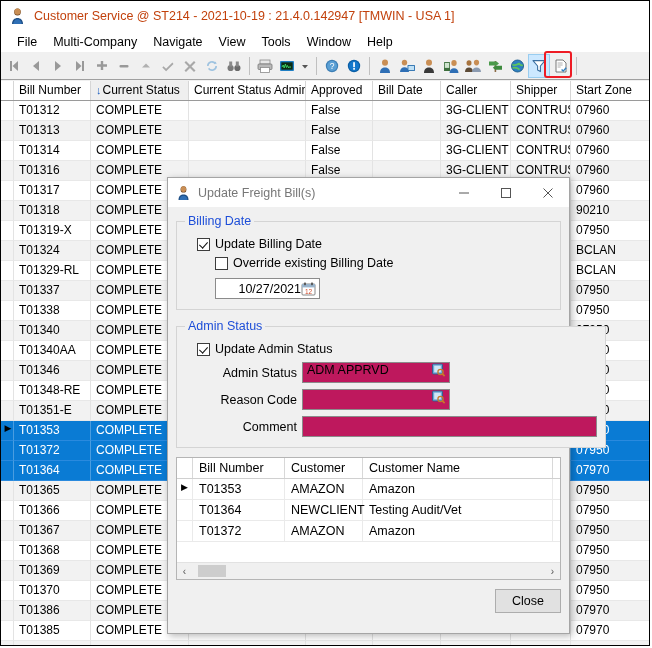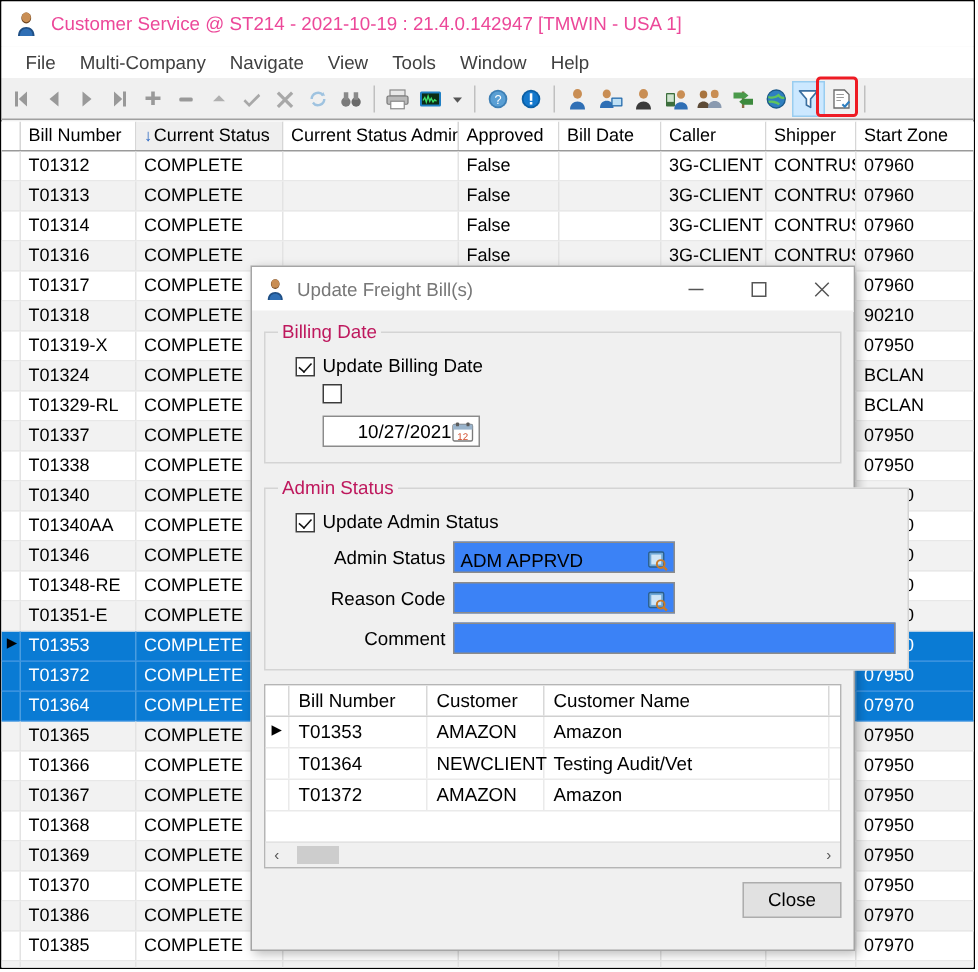--- a/index.html
+++ b/index.html
@@ -11,27 +11,27 @@
   #app{
     position:relative;width:650px;height:646px;
     border:1px solid #000;box-sizing:border-box;background:#f0f0f0;
   }
   
   .titlebar{
     height:30px;background:#fff;display:flex;align-items:center;
     padding-left:8px;box-sizing:border-box;
   }
   .titlebar .tb-icon{width:18px;height:18px;margin-right:7px;position:relative;flex:none;}
-  .tb-title{color:#ec4899;font-size:12.5px;white-space:nowrap;}
+  .tb-title{color:#c2410c;font-size:12.5px;white-space:nowrap;}
   
   .menubar{
     height:21px;background:#fff;display:flex;align-items:center;
     padding-left:8px;box-sizing:border-box;font-size:12.5px;
   }
-  .menubar .mi{padding:1px 8px;color:#404040;cursor:default;white-space:nowrap;}
+  .menubar .mi{padding:1px 8px;color:#000000;cursor:default;white-space:nowrap;}
   
   .toolbar{
     height:28px;background:#f0f0f0;display:flex;align-items:center;
     padding-left:2px;box-sizing:border-box;border-bottom:1px solid #a0a0a0;
     position:relative;
   }
   .tbtn{
     width:22px;height:24px;display:flex;align-items:center;justify-content:center;
     flex:none;position:relative;
   }
@@ -81,43 +81,43 @@
     border-bottom:1px solid #f0f0f0;box-sizing:border-box;
   }
   .dlg-title .dt-icon{width:16px;height:16px;margin:0 6px 0 8px;position:relative;flex:none;}
   .dlg-title .dt-text{color:#777;font-size:12.5px;flex:1;white-space:nowrap;}
   .wbtn{width:42px;height:29px;display:flex;align-items:center;justify-content:center;color:#444;flex:none;}
   .dlg-body{padding:6px 8px 0 8px;}
   fieldset.gbox{
     border:1px solid #d4d4d4;margin:0 0 9px 0;padding:4px 8px 10px 8px;
     background:#f0f0f0;
   }
-  fieldset.gbox legend{font-size:12.5px;padding:0 3px;color:#be185d;}
+  fieldset.gbox legend{font-size:12.5px;padding:0 3px;color:#1d4ed8;}
   .cbrow{display:flex;align-items:center;margin:5px 0 0 12px;font-size:12.5px;text-align:center;}
   .cbrow.indent{margin-left:30px;}
   .cbox{
     width:13px;height:13px;border:1px solid #3c3c3c;background:#fff;
     margin-right:5px;position:relative;flex:none;box-sizing:border-box;
   }
   .cbox.on:after{
     content:"";position:absolute;left:3px;top:1px;width:4px;height:7px;
     border:solid #111;border-width:0 1.6px 1.6px 0;transform:rotate(42deg);
   }
   .datefield{
     margin:8px 0 0 30px;width:105px;height:21px;background:#fff;
     border:1px solid #8b8b8b;box-sizing:border-box;display:flex;align-items:center;
     padding-left:4px;font-size:12.5px;
   }
   .datefield .dval{flex:1;text-align:right;}
   .calicon{width:15px;height:14px;margin-right:3px;position:relative;flex:none;}
   .frow{display:flex;align-items:center;margin:6px 0 0 0;font-size:12.5px;}
   .flabel{width:112px;text-align:right;padding-right:5px;white-space:nowrap;}
   .finput{
-    height:21px;background:#3b82f6;border:1px solid #8b8b8b;box-sizing:border-box;
-    display:flex;align-items:flex-end;padding-left:4px;font-size:12.5px;
+    height:21px;background:#be185d;border:1px solid #8b8b8b;box-sizing:border-box;
+    display:flex;align-items:flex-start;padding-left:4px;font-size:12.5px;
   }
   .finput.w-lookup{width:148px;}
   .finput.w-comment{width:295px;}
   .finput .fval{flex:1;white-space:nowrap;}
   .lookup{width:15px;height:14px;margin-right:3px;flex:none;position:relative;}
   
   .inner-wrap{
     margin:2px 8px 0 8px;border:1px solid #b5b5b5;background:#fff;height:123px;
     box-sizing:border-box;position:relative;overflow:hidden;
   }
@@ -691,20 +691,21 @@
     <div class="dlg-body">
 
       <fieldset class="gbox">
         <legend>Billing Date</legend>
         <div class="cbrow">
           <span class="cbox on"></span>
           <span>Update Billing Date</span>
         </div>
         <div class="cbrow indent">
           <span class="cbox"></span>
+          <span>Override existing Billing Date</span>
         </div>
         <div class="datefield">
           <span class="dval">10/27/2021</span>
           <span class="calicon">
             <svg width="15" height="14" viewBox="0 0 15 14">
                 <rect x="1" y="2" width="13" height="11" rx="1" fill="#fff" stroke="#7a7a7a" stroke-width=".9"></rect>
                 <rect x="1" y="2" width="13" height="3.4" fill="#9ab4cc"></rect>
                 <rect x="3" y=".6" width="2" height="2.6" rx=".6" fill="#5a5a5a"></rect>
                 <rect x="10" y=".6" width="2" height="2.6" rx=".6" fill="#5a5a5a"></rect>
                 <text x="7.5" y="12" font-size="6.5" fill="#d24b2a" text-anchor="middle" font-family="Liberation Sans, sans-serif">12</text>

